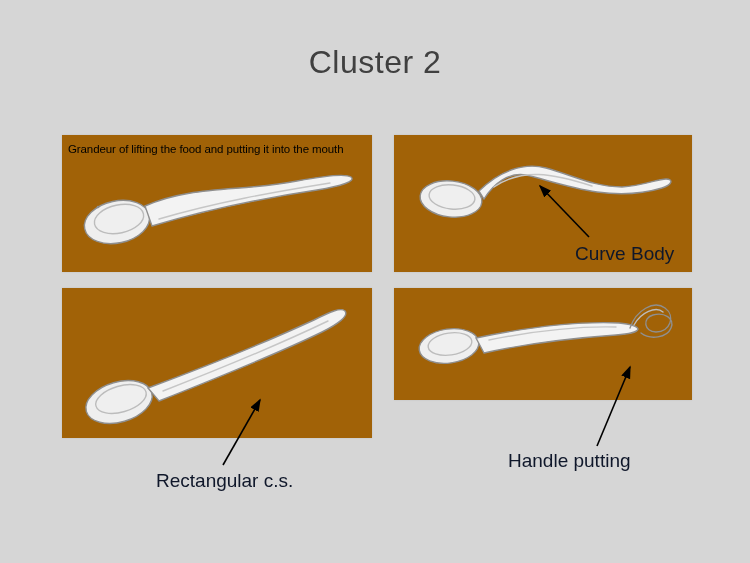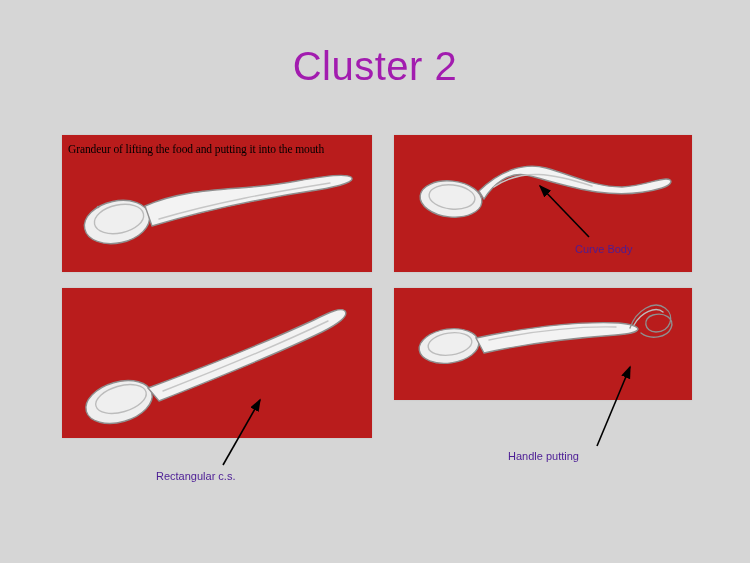--- a/index.html
+++ b/index.html
@@ -5,39 +5,38 @@
   html,body{margin:0;padding:0;}
   body{
     width:750px;height:563px;
     background:#d6d6d6;
     font-family:"Liberation Sans", sans-serif;
     position:relative;overflow:hidden;color:#000;
   }
   .slide{position:absolute;inset:0;}
   .title{
     position:absolute;top:44px;left:0;width:100%;
-    text-align:center;font-size:40px;font-weight:400;
-    color:#a21caf;margin:0;letter-spacing:0.5px;
+    text-align:center;font-size:32px;font-weight:400;
+    color:#404040;margin:0;letter-spacing:0.5px;
   }
   .panel{
-    position:absolute;background:#b91c1c;
+    position:absolute;background:#a16207;
     box-shadow:0 0 2px rgba(0,0,0,0.10);
-    font-family:Liberation Serif, serif;
   }
   .p1{left:62px;top:135px;width:310px;height:137px;}
   .p2{left:394px;top:135px;width:298px;height:137px;}
   .p3{left:62px;top:288px;width:310px;height:150px;}
   .p4{left:394px;top:288px;width:298px;height:112px;}
   .panel svg{position:absolute;inset:0;width:100%;height:100%;}
   .caption{
     position:absolute;left:6px;top:8px;
     font-size:11.5px;letter-spacing:-0.1px;white-space:nowrap;
     color:#000;z-index:2;
   }
-  .anno-label{position:absolute;font-size:11px;color:#4c1d95;z-index:3;}
+  .anno-label{position:absolute;font-size:19px;color:#0f172a;z-index:3;}
   #label-curve-body{left:575px;top:243px;}
   #label-rect-cs{left:156px;top:470px;text-align:center;}
   #label-handle-pattern{left:508px;top:450px;}
   .overlay{
     position:absolute;left:0;top:0;width:750px;height:563px;
     pointer-events:none;z-index:4;
   }
 </style>
 </head>
 <body>

